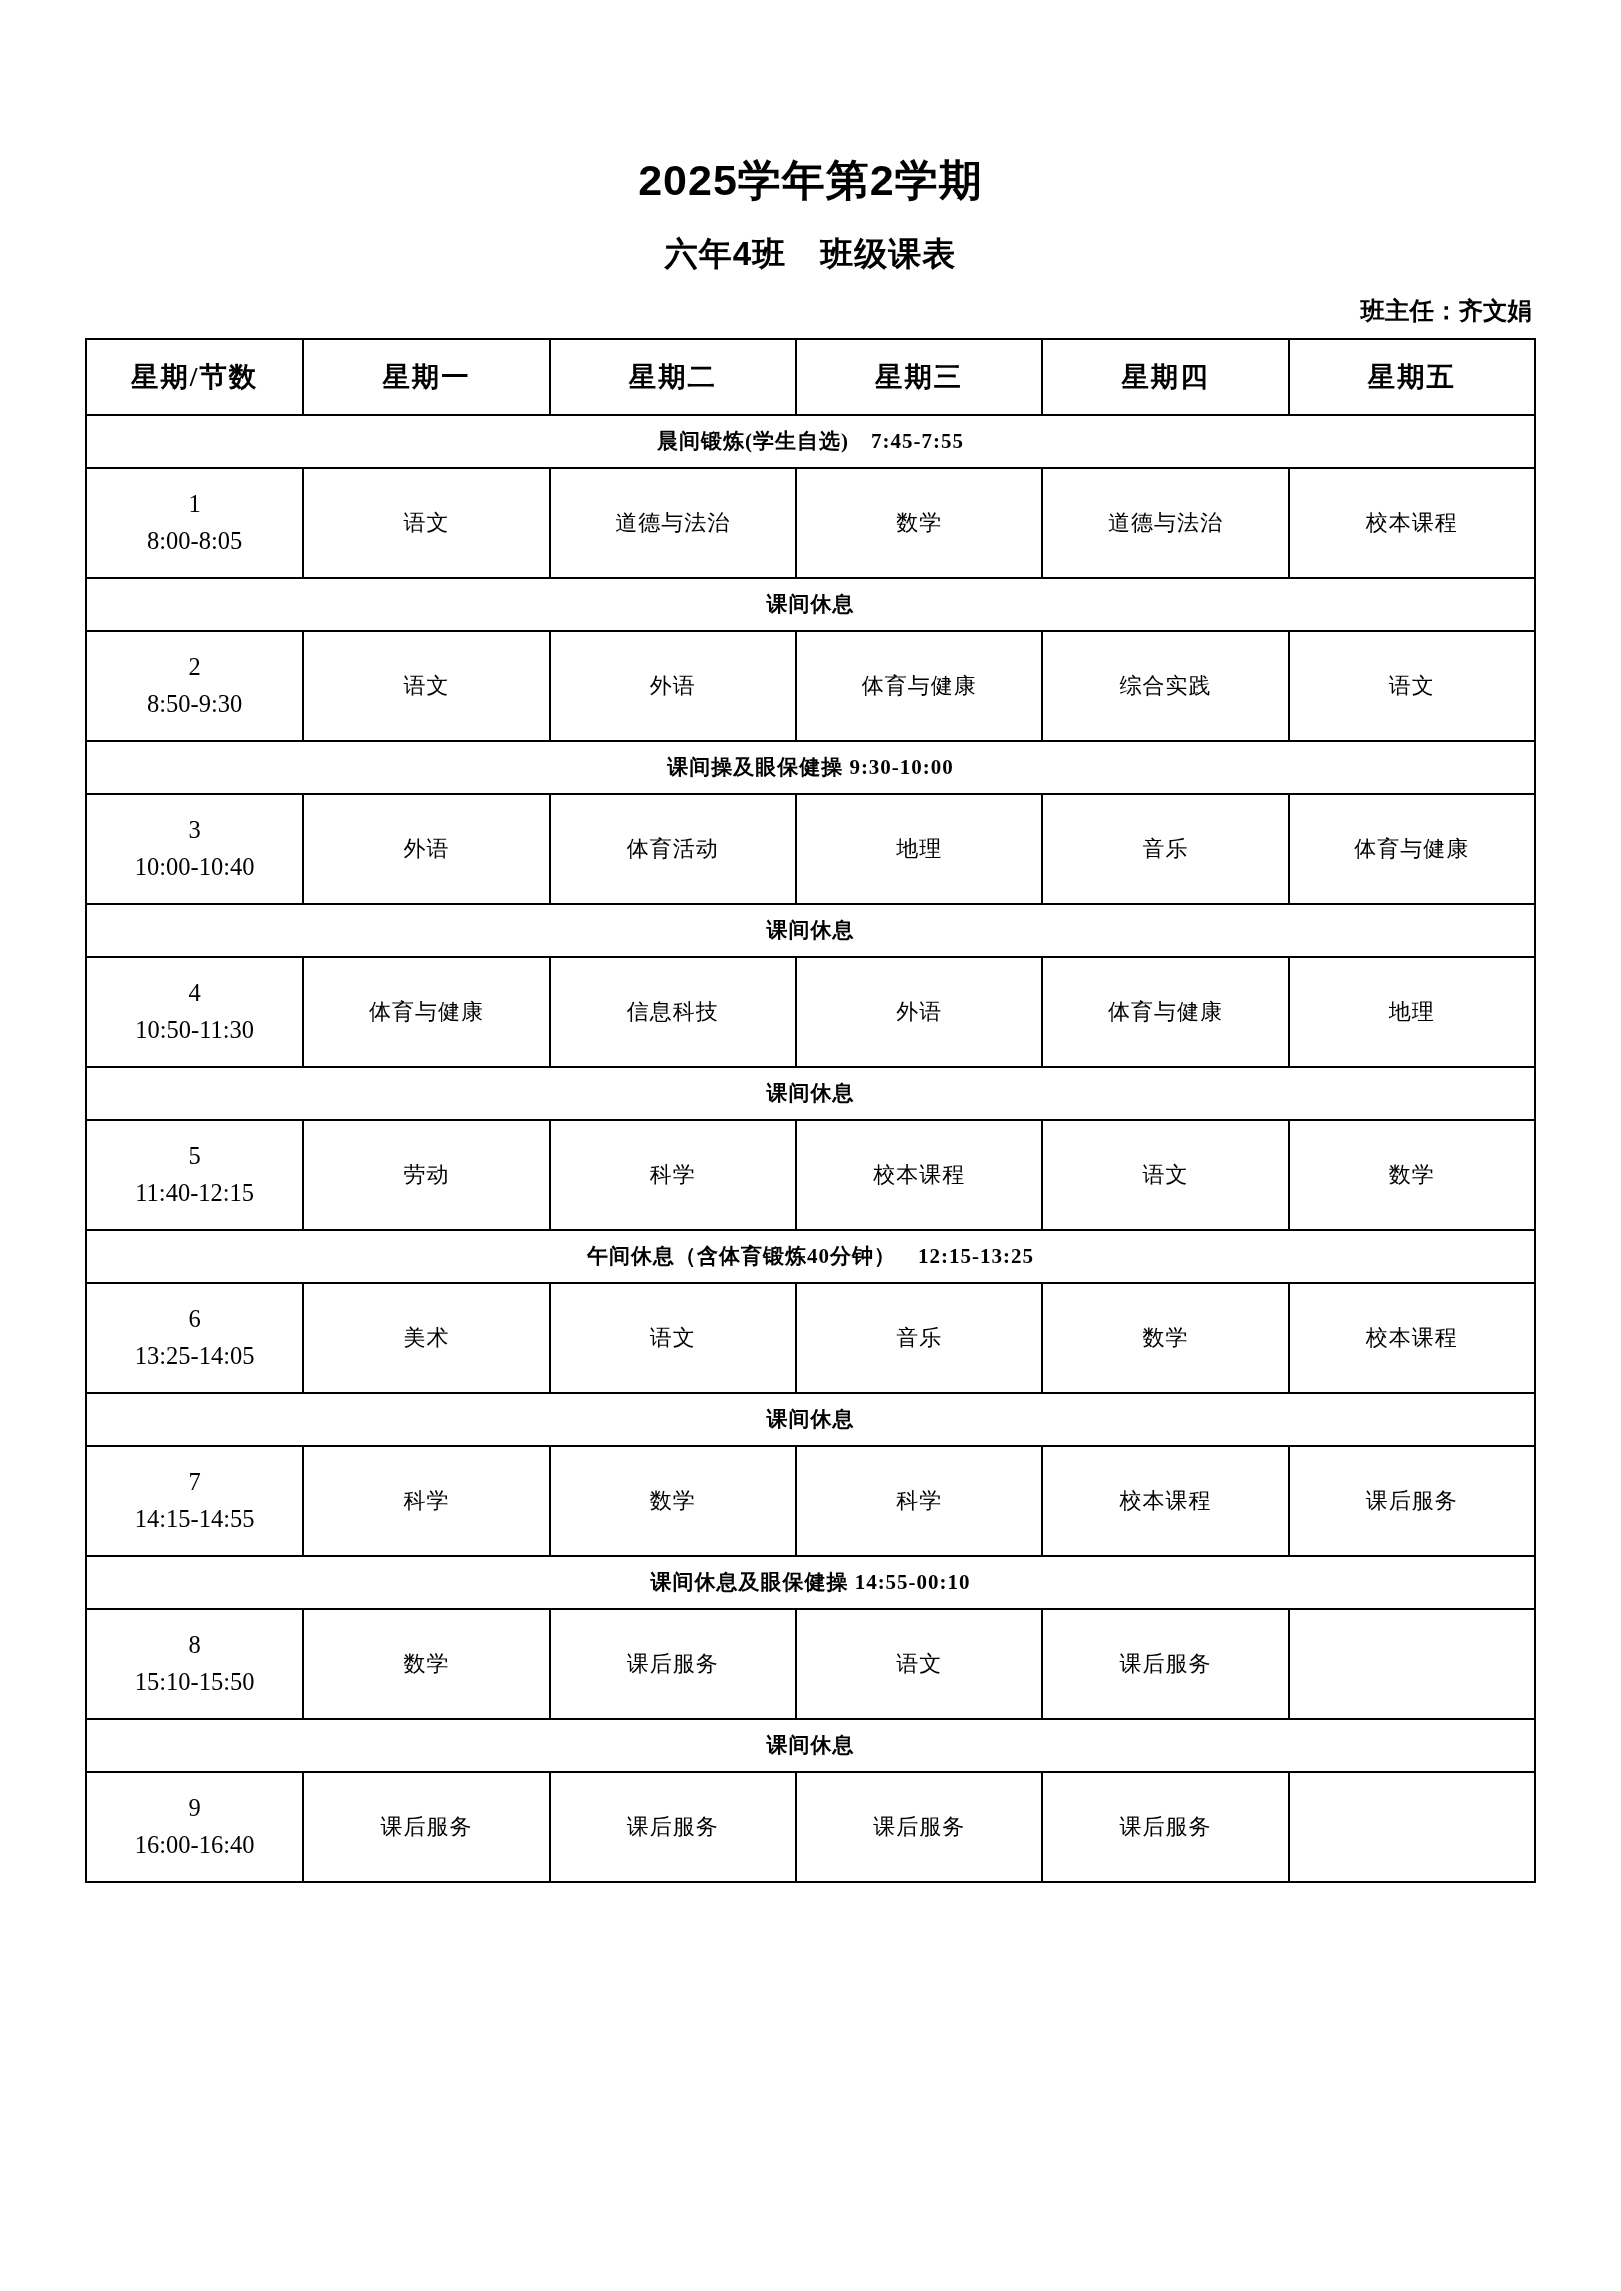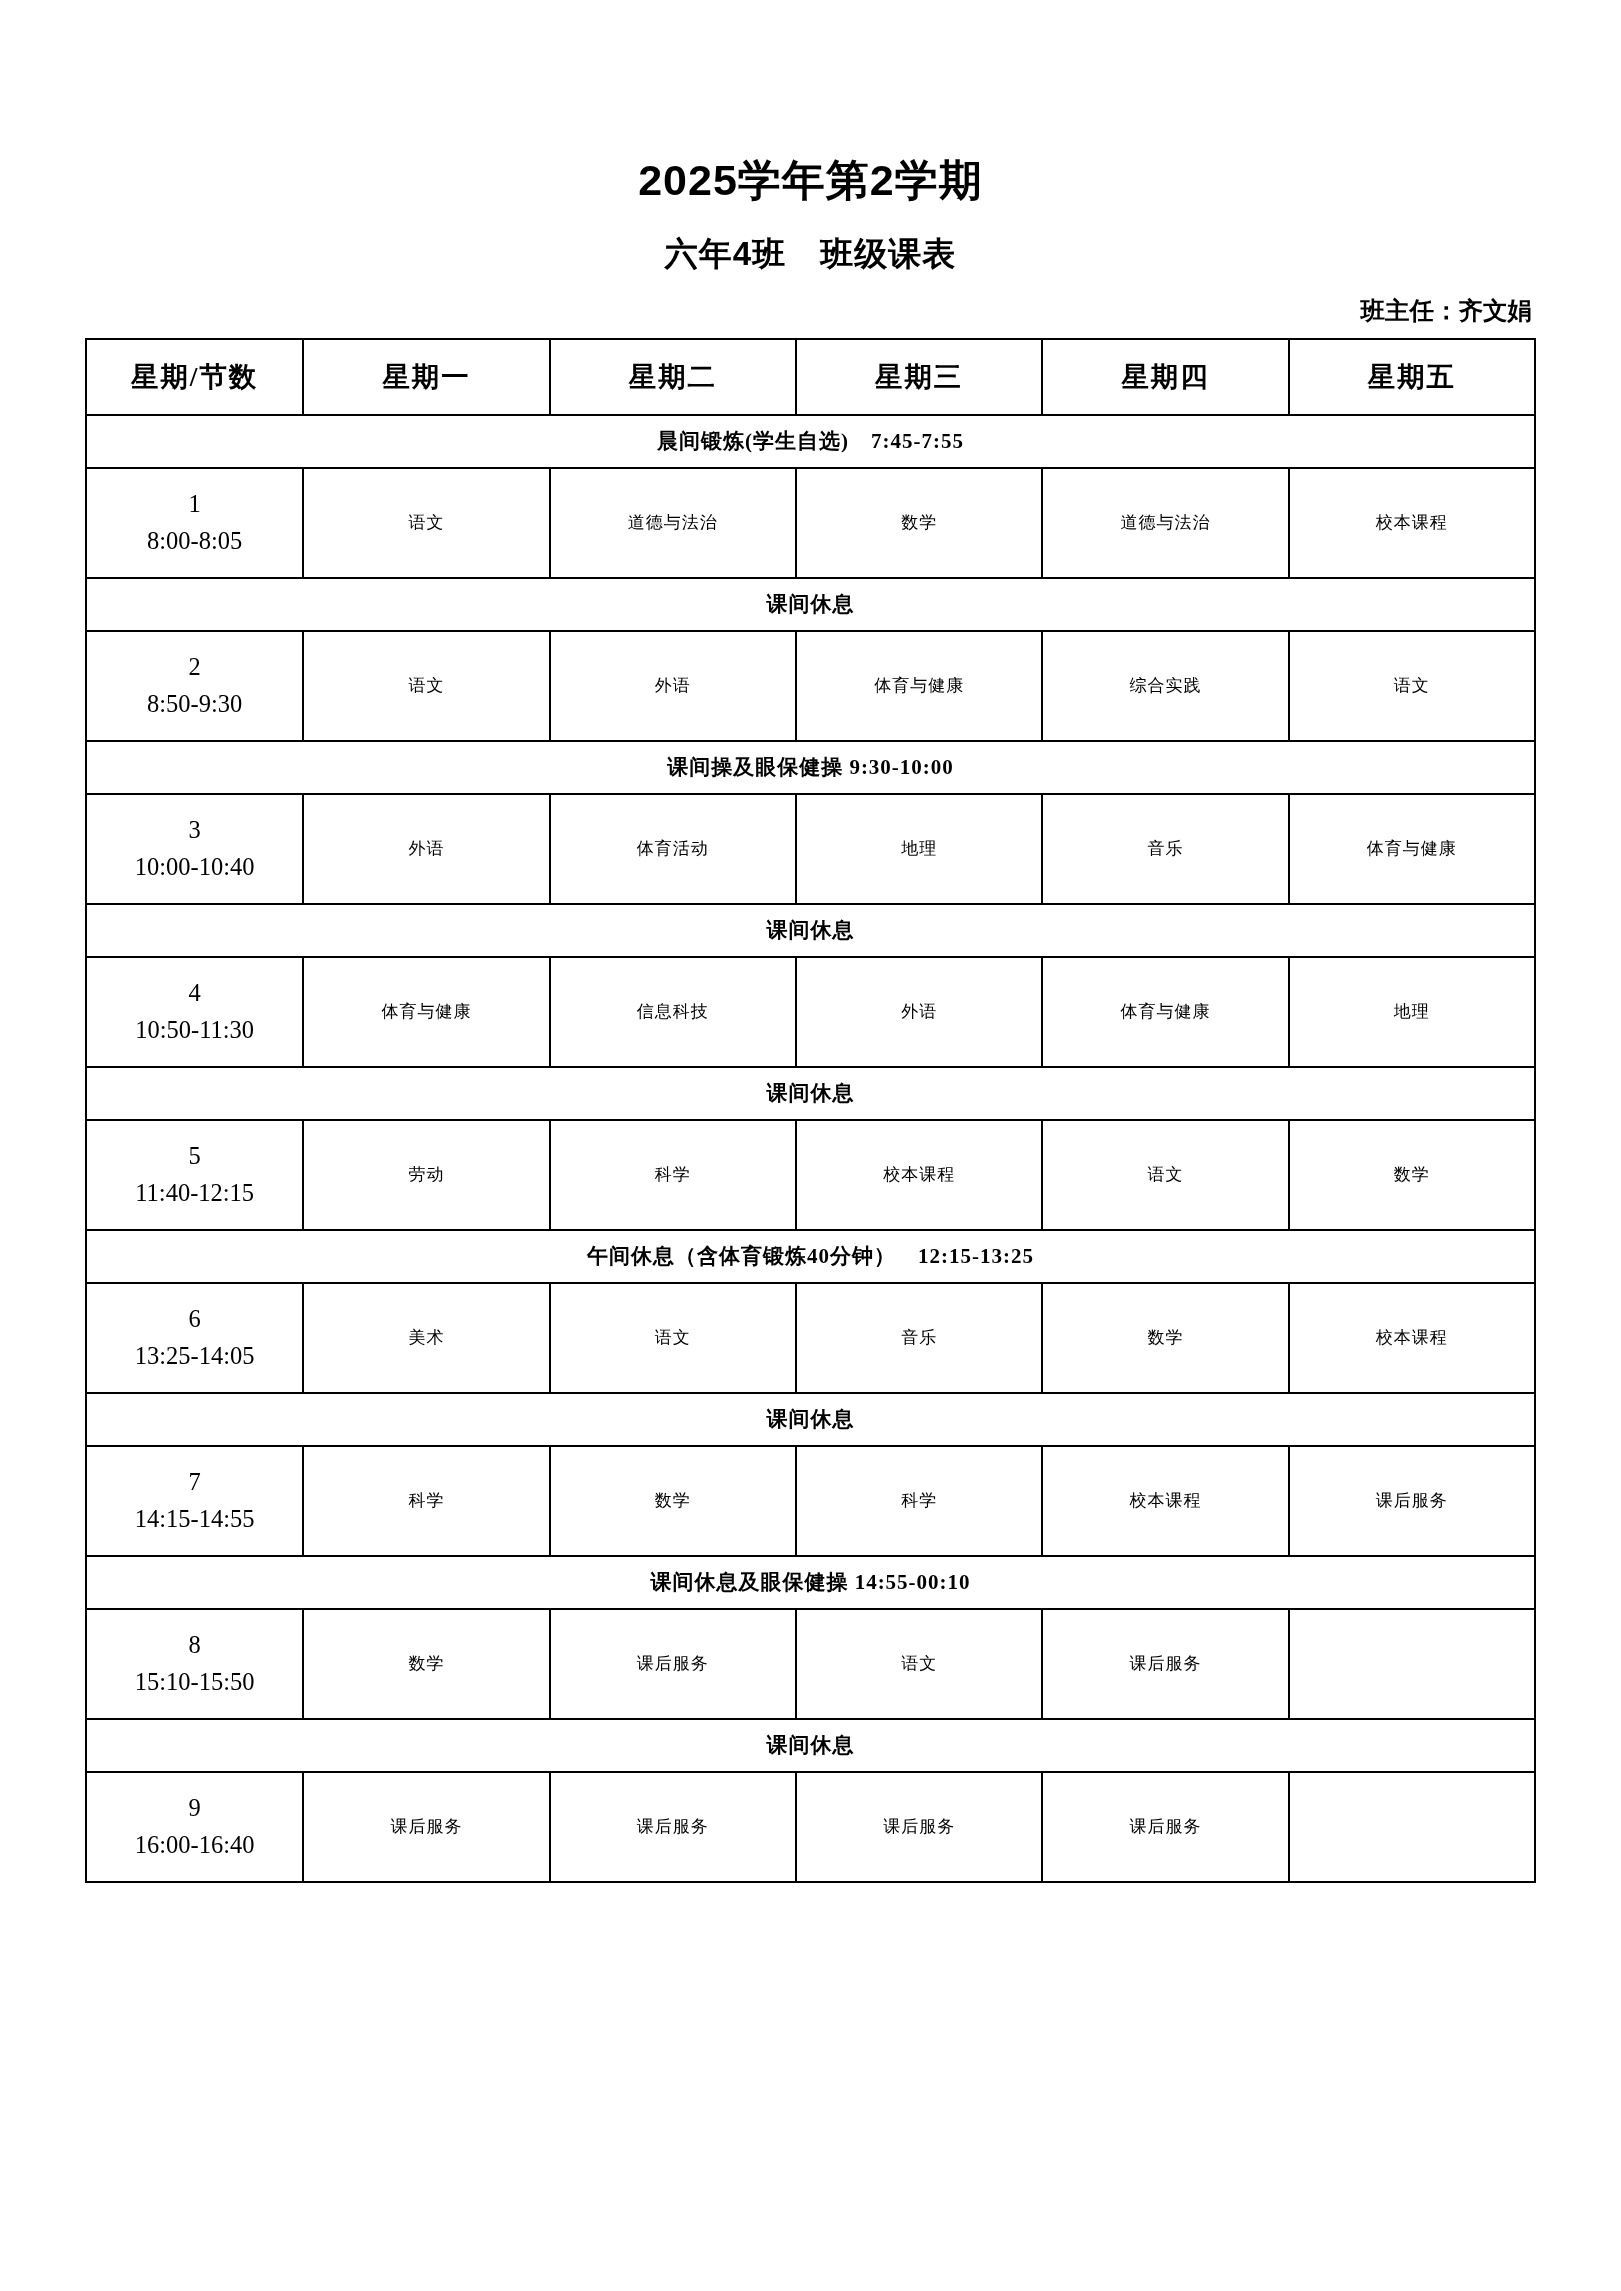--- a/index.html
+++ b/index.html
@@ -96,21 +96,21 @@
   }
   td.period-cell .pnum {
     display: block;
   }
   td.period-cell .ptime {
     display: block;
     white-space: nowrap;
   }
   td.subject-cell {
     font-family: Liberation Sans, sans-serif;
-    font-size: 17px;
+    font-size: 22px;
     font-weight: normal;
     letter-spacing: 1px;
     border-radius: 16px;
   }
 </style>
 </head>
 <body>
 
 <div class="page">
 

